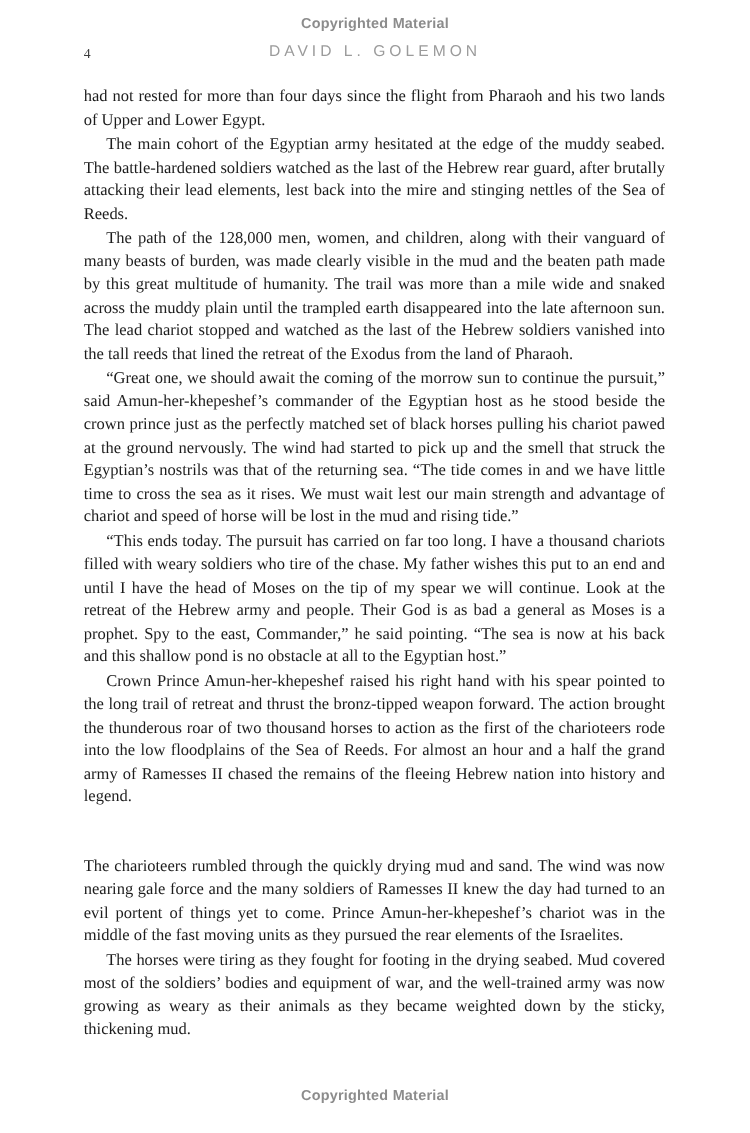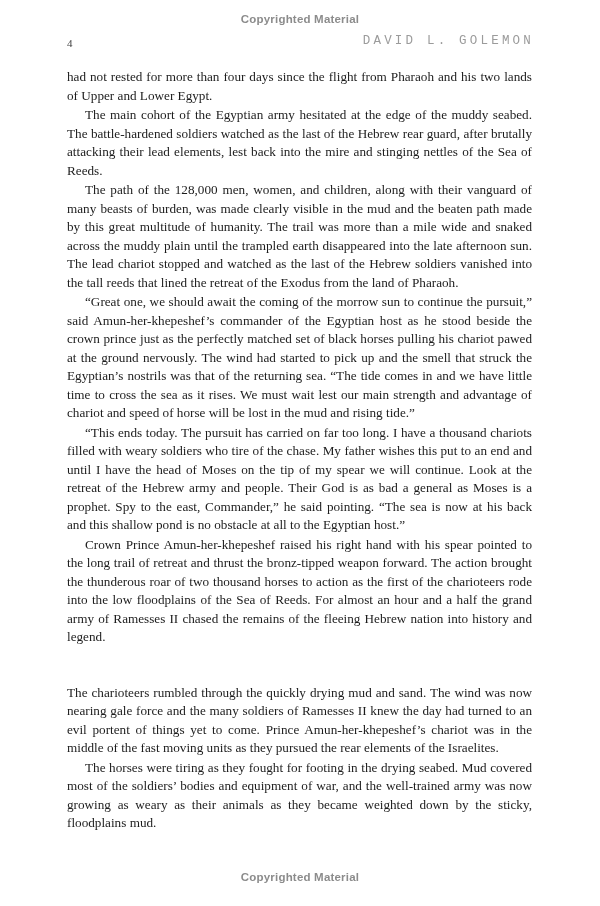--- a/index.html
+++ b/index.html
@@ -33,22 +33,22 @@
   }
   .page-number {
     position: absolute;
     left: 1px;
     top: 3px;
     font-family: "Liberation Serif", serif;
     font-size: 11px;
     color: var(--page-number-color, #3d3d3d);
   }
   .running-head {
-    text-align: right;
-    font-family: Liberation Mono, monospace;
+    text-align: center;
+    font-family: Liberation Sans, sans-serif;
     font-size: 12.5px;
     font-weight: 400;
     letter-spacing: 3.2px;
     color: var(--running-head-color, #9b9b9b);
     white-space: nowrap;
   }
   .body-text {
     position: absolute;
     top: 67px;
     left: 66px;
@@ -76,18 +76,18 @@
   </div>
 
   <div class="body-text">
     <p class="no-indent">had not rested for more than four days since the flight from Pharaoh and his two lands of Upper and Lower Egypt.</p>
     <p>The main cohort of the Egyptian army hesitated at the edge of the muddy seabed. The battle-hardened soldiers watched as the last of the Hebrew rear guard, after brutally attacking their lead elements, lest back into the mire and stinging nettles of the Sea of Reeds.</p>
     <p>The path of the 128,000 men, women, and children, along with their vanguard of many beasts of burden, was made clearly visible in the mud and the beaten path made by this great multitude of humanity. The trail was more than a mile wide and snaked across the muddy plain until the trampled earth disappeared into the late afternoon sun. The lead chariot stopped and watched as the last of the Hebrew soldiers vanished into the tall reeds that lined the retreat of the Exodus from the land of Pharaoh.</p>
     <p>“Great one, we should await the coming of the morrow sun to continue the pursuit,” said Amun-her-khepeshef’s commander of the Egyptian host as he stood beside the crown prince just as the perfectly matched set of black horses pulling his chariot pawed at the ground nervously. The wind had started to pick up and the smell that struck the Egyptian’s nostrils was that of the returning sea. “The tide comes in and we have little time to cross the sea as it rises. We must wait lest our main strength and advantage of chariot and speed of horse will be lost in the mud and rising tide.”</p>
     <p>“This ends today. The pursuit has carried on far too long. I have a thousand chariots filled with weary soldiers who tire of the chase. My father wishes this put to an end and until I have the head of Moses on the tip of my spear we will continue. Look at the retreat of the Hebrew army and people. Their God is as bad a general as Moses is a prophet. Spy to the east, Commander,” he said pointing. “The sea is now at his back and this shallow pond is no obstacle at all to the Egyptian host.”</p>
     <p>Crown Prince Amun-her-khepeshef raised his right hand with his spear pointed to the long trail of retreat and thrust the bronz-tipped weapon forward. The action brought the thunderous roar of two thousand horses to action as the first of the charioteers rode into the low floodplains of the Sea of Reeds. For almost an hour and a half the grand army of Ramesses II chased the remains of the fleeing Hebrew nation into history and legend.</p>
     <p class="no-indent after-break">The charioteers rumbled through the quickly drying mud and sand. The wind was now nearing gale force and the many soldiers of Ramesses II knew the day had turned to an evil portent of things yet to come. Prince Amun-her-khepeshef’s chariot was in the middle of the fast moving units as they pursued the rear elements of the Israelites.</p>
-    <p>The horses were tiring as they fought for footing in the drying seabed. Mud covered most of the soldiers’ bodies and equipment of war, and the well-trained army was now growing as weary as their animals as they became weighted down by the sticky, floodplains mud.</p>
+    <p>The horses were tiring as they fought for footing in the drying seabed. Mud covered most of the soldiers’ bodies and equipment of war, and the well-trained army was now growing as weary as their animals as they became weighted down by the sticky, thickening mud.</p>
   </div>
 
   <div class="notice bottom">Copyrighted Material</div>
 
 </div>
 
 </body></html>

